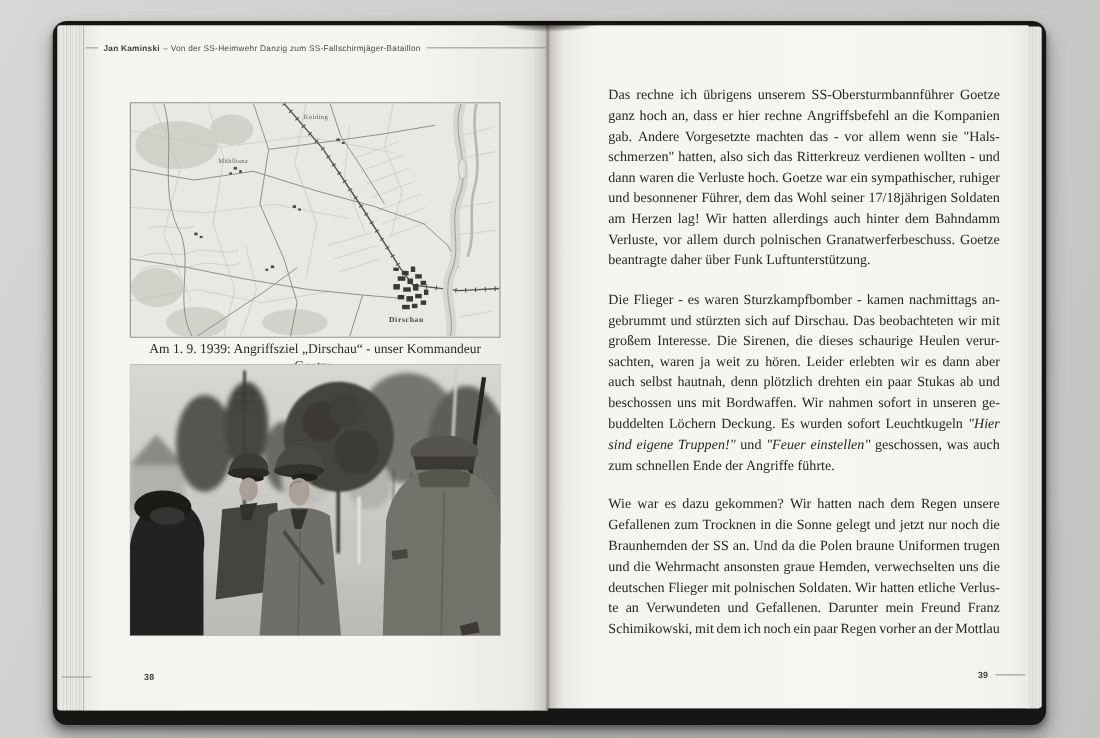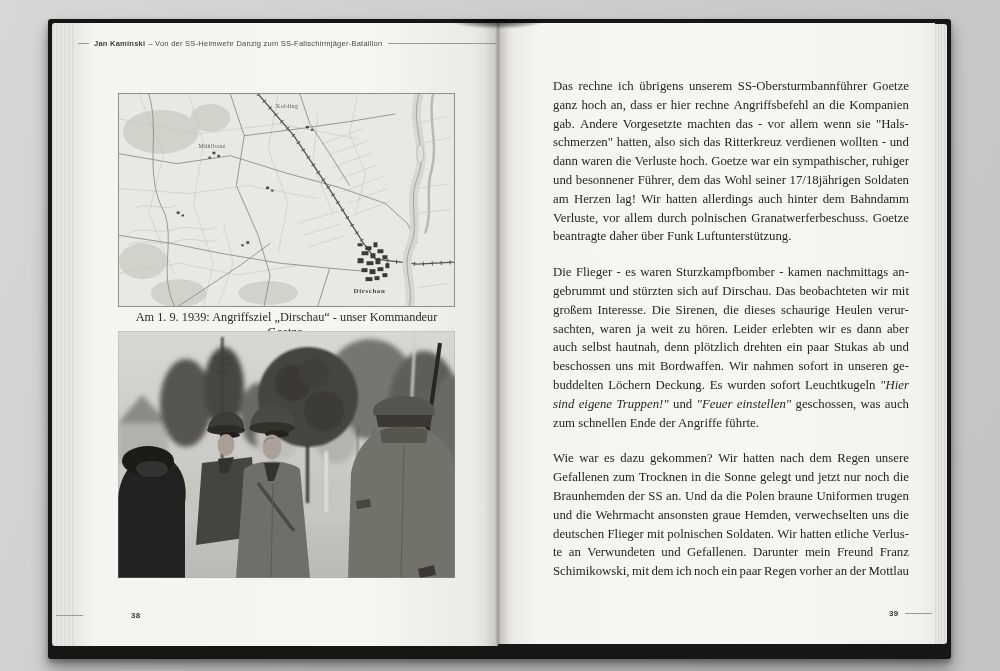--- a/index.html
+++ b/index.html
@@ -6,21 +6,21 @@
   body{
     width:1000px;height:671px;
     font-family:"Liberation Sans",sans-serif;
     background:linear-gradient(115deg,#d8d7d5 0%,#cdccca 45%,#c4c3c1 100%);
     overflow:hidden;
   }
   .stage{position:relative;width:1000px;height:671px;}
   
   .book{
     position:absolute;left:48px;top:19px;width:903px;height:640px;
-    background:#171614;border-radius:3px;
+    background:#171614;border-radius:13px;
     box-shadow:0 10px 16px rgba(0,0,0,.38),0 3px 5px rgba(0,0,0,.28);
   }
   .stack-left{
     position:absolute;left:4px;top:4px;bottom:13px;width:24px;
     border-radius:3px 0 0 3px;
     background:repeating-linear-gradient(90deg,#cfcecb 0px,#e9e8e5 1px,#dbdad7 2px,#f0efec 3px,#e3e2df 4px);
   }
   .stack-right{
     position:absolute;right:4px;top:5px;bottom:15px;width:13px;
     border-radius:0 3px 3px 0;

